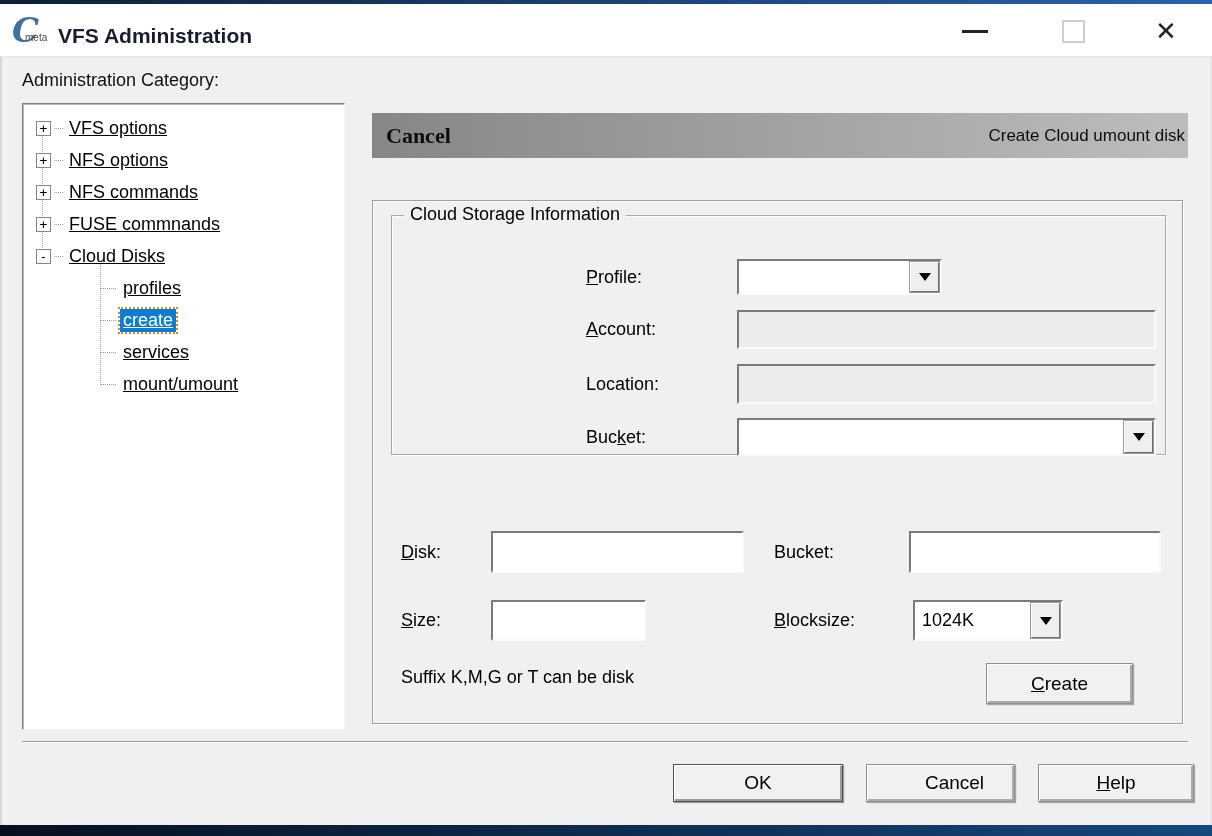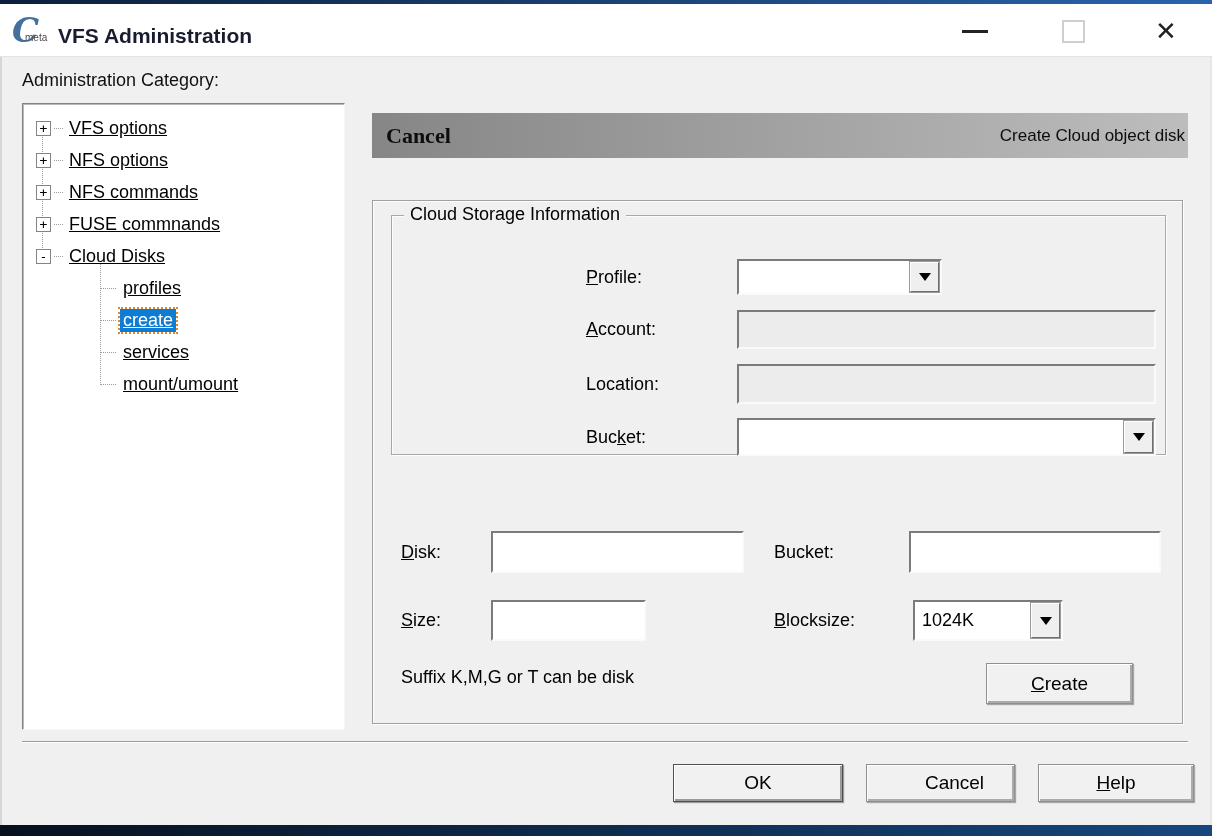--- a/index.html
+++ b/index.html
@@ -149,21 +149,21 @@
       <span class="tlabel">services</span>
     </div>
     <div class="trow child">
       <span class="tstub"></span>
       <span class="tlabel">mount/umount</span>
     </div>
   </div>
 
   <div class="hdrbar">
     <span class="hdr-title">Cancel</span>
-    <span class="hdr-sub">Create Cloud object disk</span>
+    <span class="hdr-sub">Create Cloud umount disk</span>
   </div>
 
   <div class="panel">
 
     <div class="groupbox">
       <span class="legend">Cloud Storage Information</span>
 
       <div class="flabel" style="left:194px;top:43px;height:36px;">
         <span></span>
           <span class="mn">P</span>

